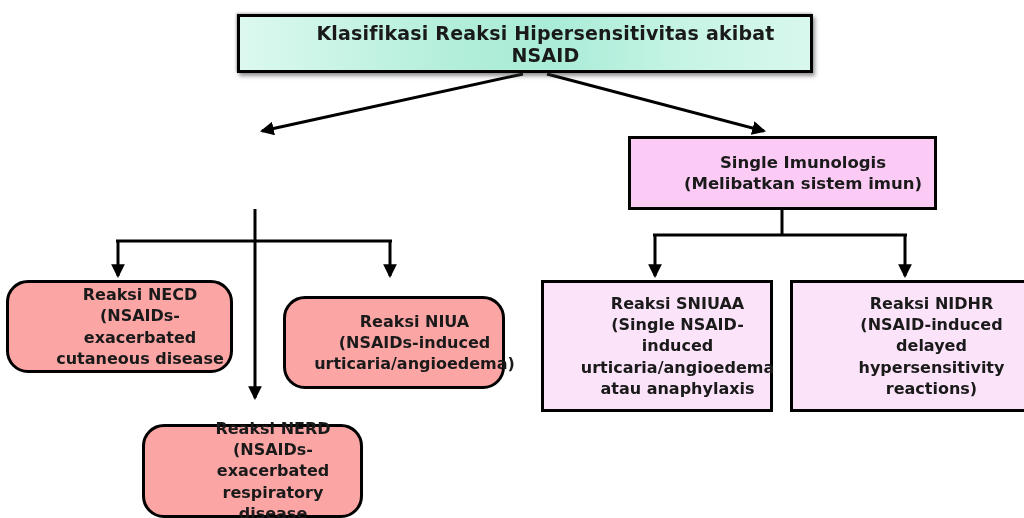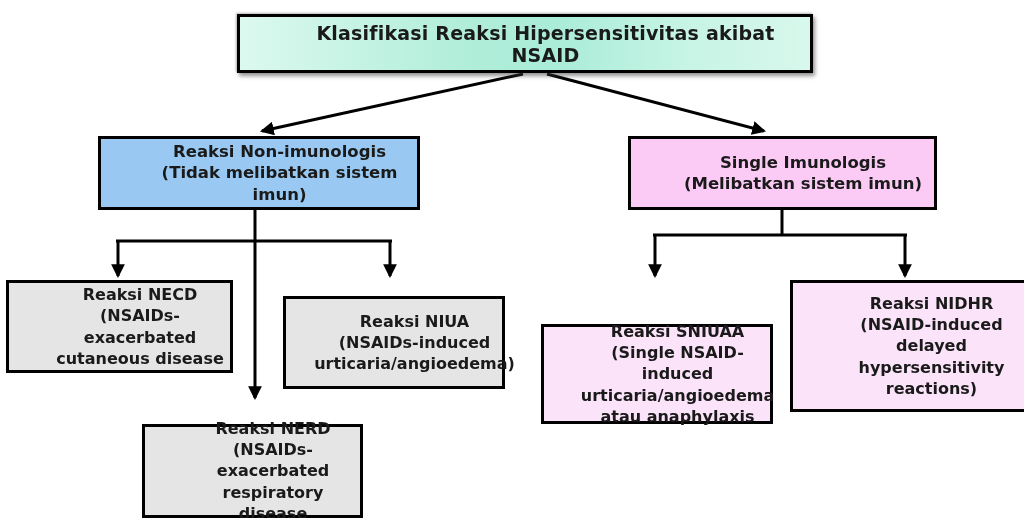--- a/index.html
+++ b/index.html
@@ -56,26 +56,26 @@
   .branch-imun {
     left: 628px; top: 136px;
     width: 309px; height: 74px;
     background: #fbcbf6;
   }
   .leaf {
     font-size: 16px;
     font-weight: 600;
     line-height: 1.32;
   }
-  .leaf-blue { background: #e5e5e5; }
+  .leaf-blue { background: #fca5a5; border-radius: 22px; }
   .leaf-pink { background: #fbe3f9; }
   .leaf-necd   { left: 6px;   top: 280px; width: 227px; height: 93px; }
   .leaf-niua   { left: 283px; top: 280px; width: 222px; height: 93px; margin-top: 16px; }
   .leaf-nerd   { left: 142px; top: 424px; width: 221px; height: 94px; }
-  .leaf-sniuaa { left: 541px; top: 280px; width: 232px; height: 100px; margin-top: 44px; }
+  .leaf-sniuaa { left: 541px; top: 280px; width: 232px; height: 132px; }
   .leaf-nidhr  { left: 790px; top: 280px; width: 242px; height: 132px; }
 </style>
 </head>
 <body>
 
 <div class="canvas">
 
   <svg class="connectors" viewBox="0 0 1024 518" xmlns="http://www.w3.org/2000/svg">
     <defs>
       <marker id="arrow" viewBox="0 0 10 10" refX="8.5" refY="5" markerWidth="4.6" markerHeight="4.6" orient="auto-start-reverse">
@@ -92,22 +92,20 @@
     <line x1="390" y1="240" x2="390" y2="276" stroke="#000" stroke-width="3" marker-end="url(#arrow)"></line>
 
     <line x1="782" y1="209" x2="782" y2="236" stroke="#000" stroke-width="3"></line>
     <line x1="653" y1="235" x2="907" y2="235" stroke="#000" stroke-width="3"></line>
     <line x1="655" y1="234" x2="655" y2="276" stroke="#000" stroke-width="3" marker-end="url(#arrow)"></line>
     <line x1="905" y1="234" x2="905" y2="276" stroke="#000" stroke-width="3" marker-end="url(#arrow)"></line>
   </svg>
 
   <div class="node title-box">Klasifikasi Reaksi Hipersensitivitas akibat NSAID</div>
 
-  <div class="node branch branch-non-imun">Reaksi Non-imunologis
-(Tidak melibatkan sistem imun)</div>
 
   <div class="node branch branch-imun">Single Imunologis
 (Melibatkan sistem imun)</div>
 
   <div class="node leaf leaf-blue leaf-necd">Reaksi NECD
 (NSAIDs-exacerbated
 cutaneous disease</div>
 
   <div class="node leaf leaf-blue leaf-niua">Reaksi NIUA
 (NSAIDs-induced

